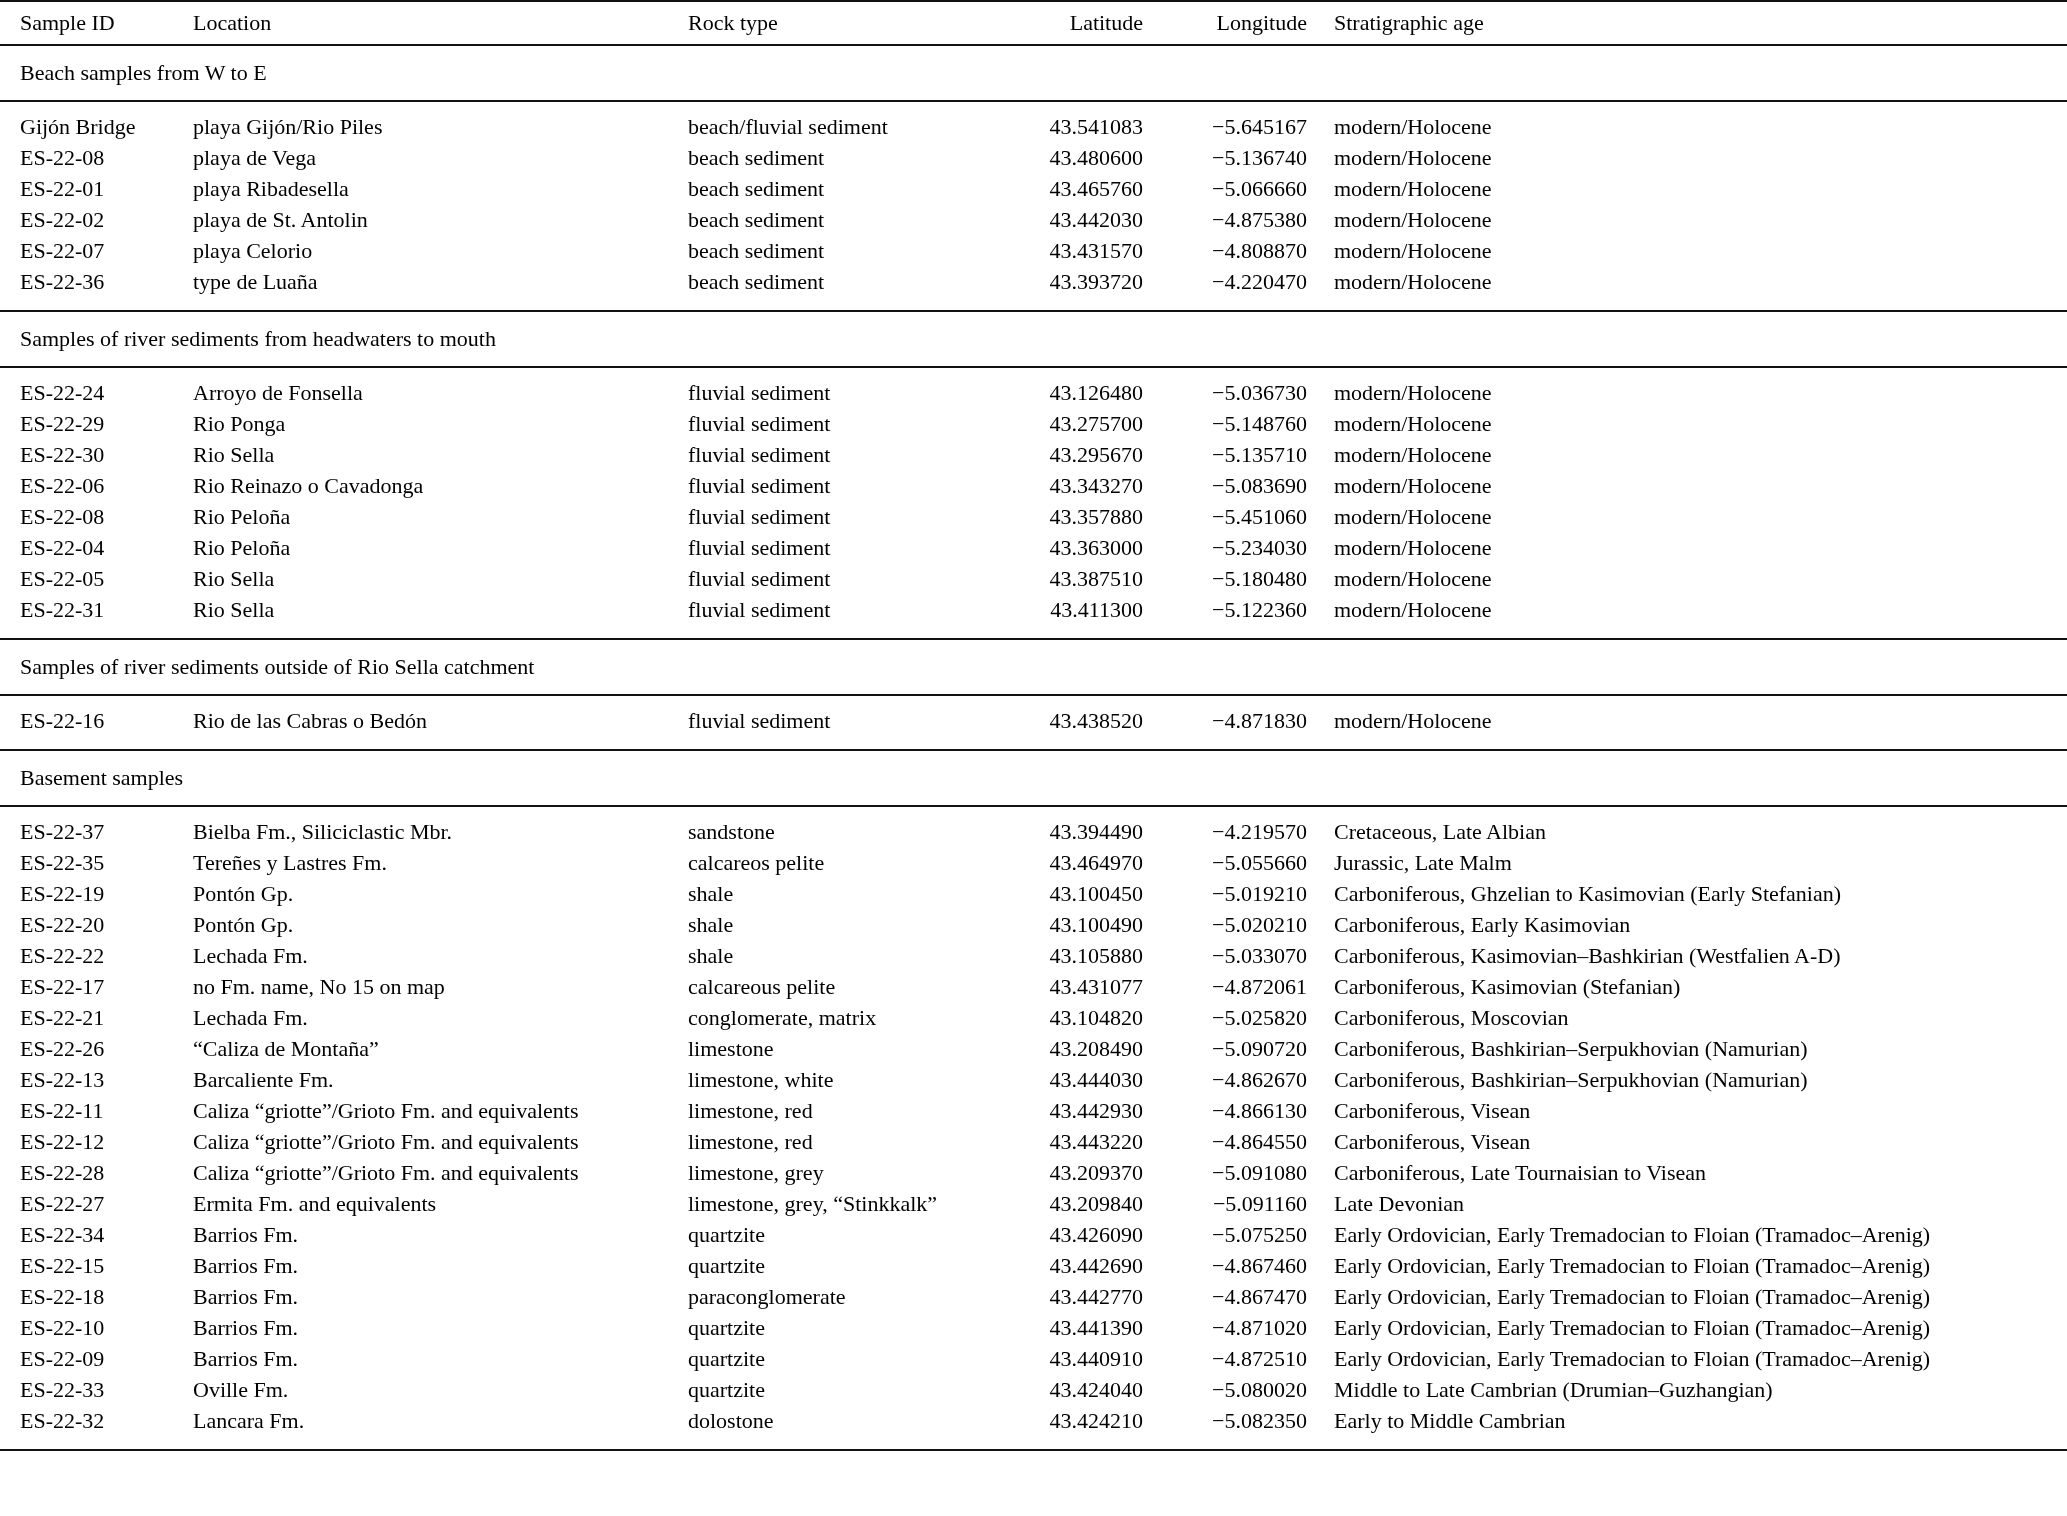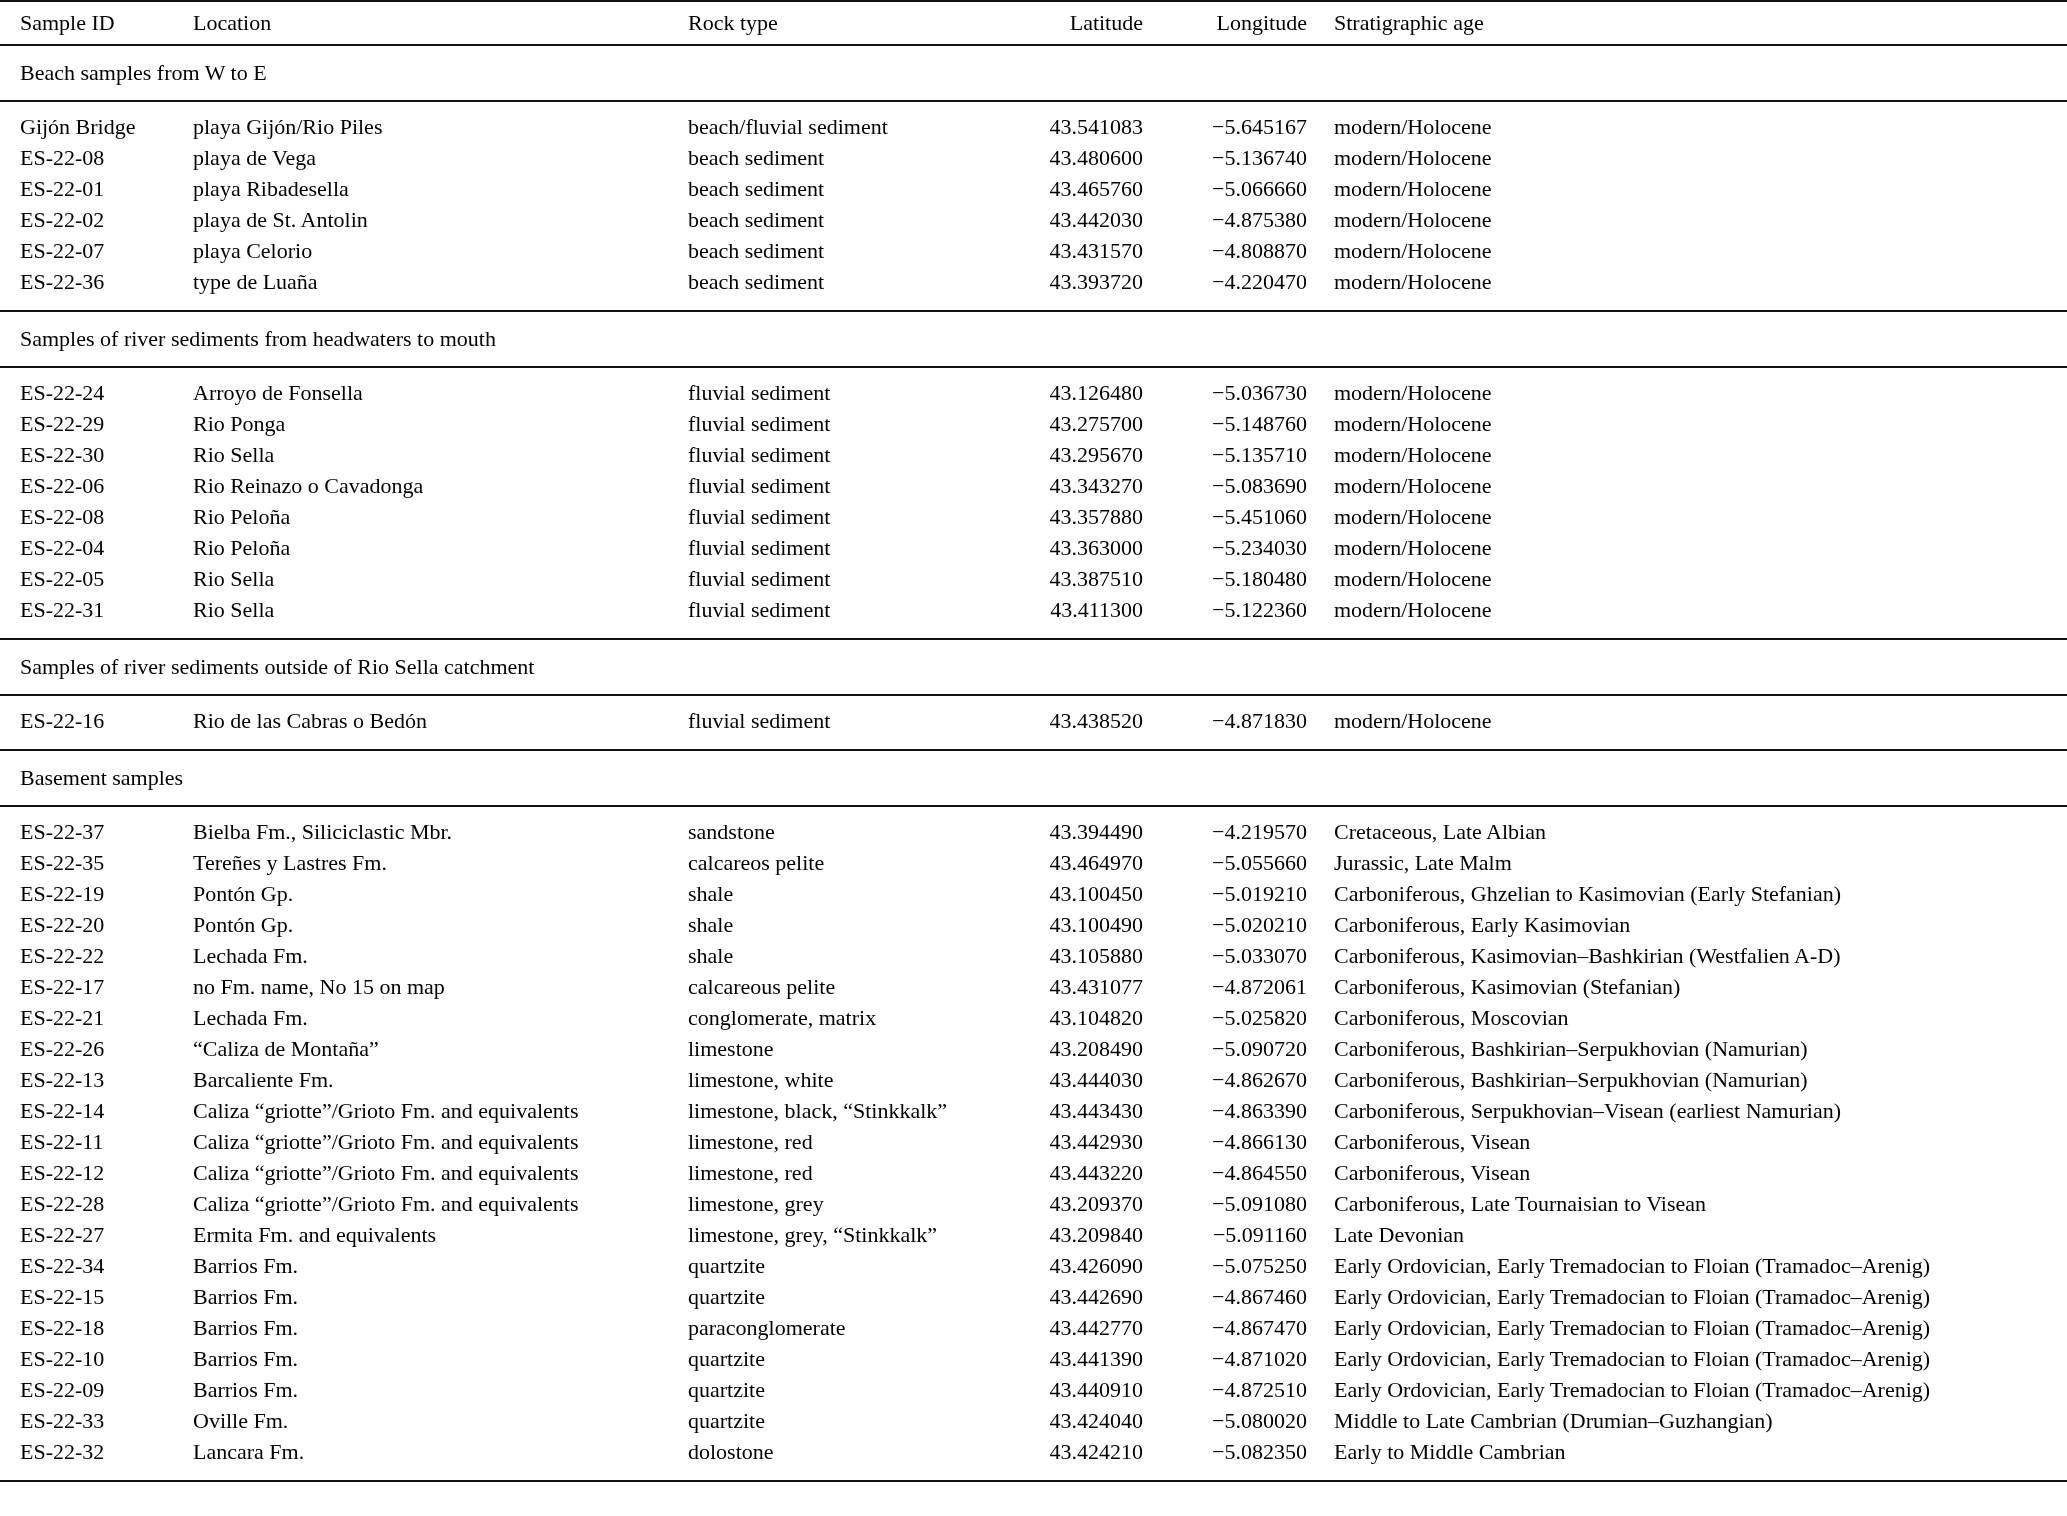--- a/index.html
+++ b/index.html
@@ -301,28 +301,20 @@
 
   <tr class="data-row">
     <td class="col-1">ES-22-13</td>
     <td class="col-2">Barcaliente Fm.</td>
     <td class="col-3">limestone, white</td>
     <td class="col-4">43.444030</td>
     <td class="col-5">−4.862670</td>
     <td class="col-6">Carboniferous, Bashkirian–Serpukhovian (Namurian)</td>
   </tr>
 
-  <tr class="data-row">
-    <td class="col-1">ES-22-14</td>
-    <td class="col-2">Caliza “griotte”/Grioto Fm. and equivalents</td>
-    <td class="col-3">limestone, black, “Stinkkalk”</td>
-    <td class="col-4">43.443430</td>
-    <td class="col-5">−4.863390</td>
-    <td class="col-6">Carboniferous, Serpukhovian–Visean (earliest Namurian)</td>
-  </tr>
 
   <tr class="data-row">
     <td class="col-1">ES-22-11</td>
     <td class="col-2">Caliza “griotte”/Grioto Fm. and equivalents</td>
     <td class="col-3">limestone, red</td>
     <td class="col-4">43.442930</td>
     <td class="col-5">−4.866130</td>
     <td class="col-6">Carboniferous, Visean</td>
   </tr>
 

